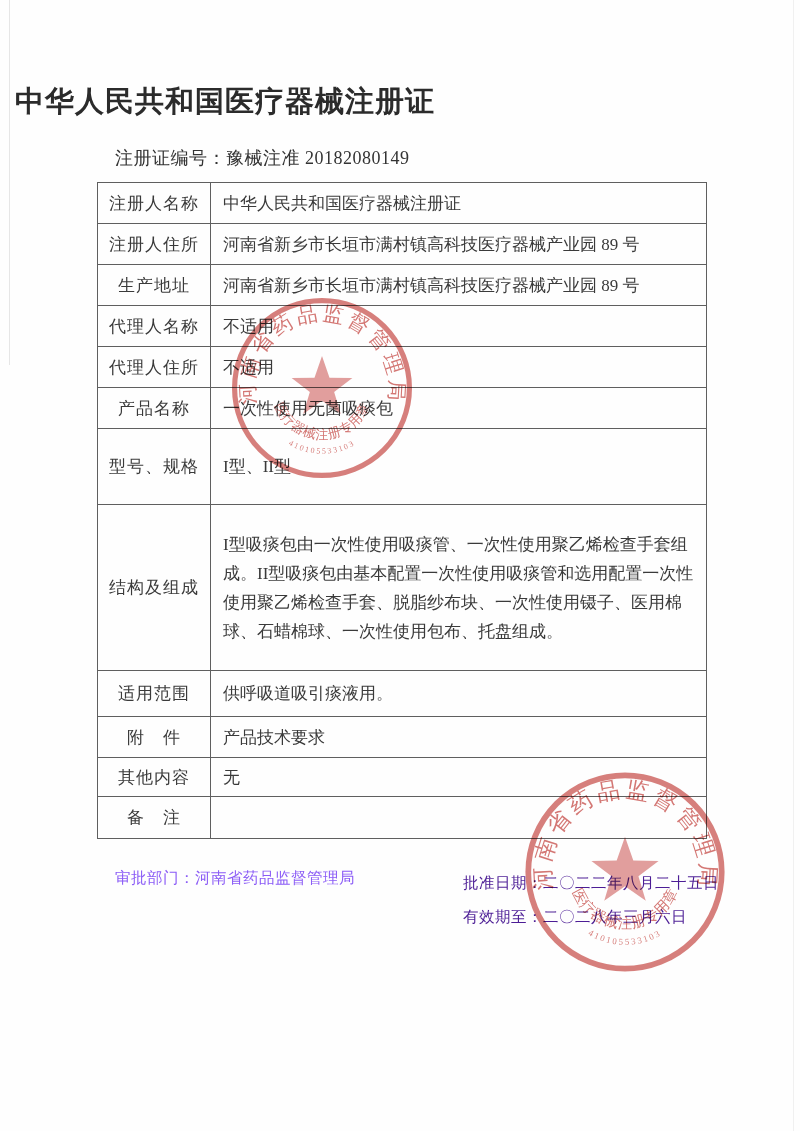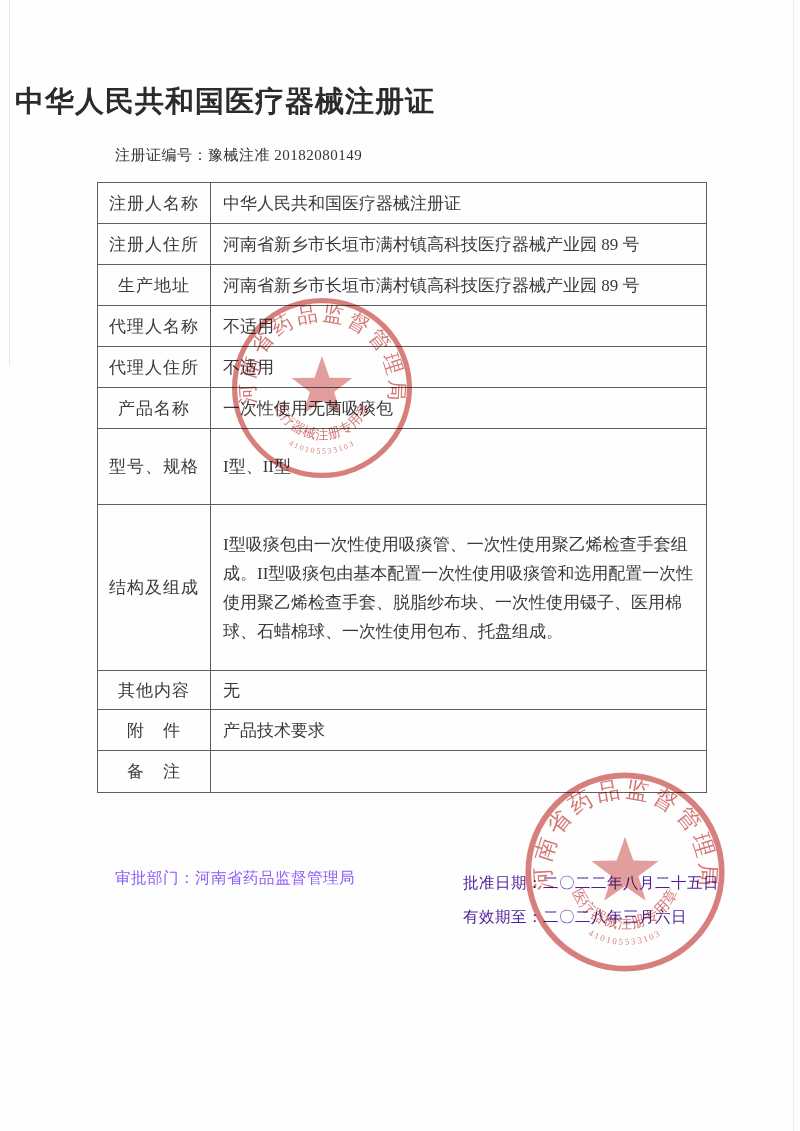--- a/index.html
+++ b/index.html
@@ -11,21 +11,21 @@
   .scan-edge{position:absolute; background:#d6d6d6; opacity:.6;}
   .edge-left{left:9px; top:0; width:1px; height:365px;}
   .edge-right{left:793px; top:0; width:1px; height:1131px; opacity:.35;}
 
   .title{
     position:absolute; left:15px; top:82px; width:100%;
     font-size:29px; font-weight:bold; color:#2b2b2b;
     letter-spacing:1px;
   }
   .regline{
-    position:absolute; left:115px; top:146px; font-size:15px; color:#333;
+    position:absolute; left:115px; top:146px; font-size:18px; color:#333;
     letter-spacing:.5px;
   }
   .cert-table{
     position:absolute; left:97px; top:182px; width:608px;
     border:1px solid #5f5f5f;
   }
   .row{display:flex; border-bottom:1px solid #5f5f5f; box-sizing:border-box;}
   .row:last-child{border-bottom:none;justify-content:space-between;}
   .cell-label{
     width:112px; min-width:112px; border-right:1px solid #5f5f5f;
@@ -111,30 +111,36 @@
       <div class="cell-value">
           <span class="wrap">I型、II型</span>
         </div>
     </div>
     <div class="row h-struct">
       <div class="cell-label">结构及组成</div>
       <div class="cell-value">
           <span class="wrap">I型吸痰包由一次性使用吸痰管、一次性使用聚乙烯检查手套组成。II型吸痰包由基本配置一次性使用吸痰管和选用配置一次性使用聚乙烯检查手套、脱脂纱布块、一次性使用镊子、医用棉球、石蜡棉球、一次性使用包布、托盘组成。</span>
         </div>
     </div>
-    <div class="row h-short">
-      <div class="cell-label">其他内容</div>
+    <div class="row h-scope">
+      <div class="cell-label">适用范围</div>
       <div class="cell-value">
-          <span class="wrap">无</span>
+          <span class="wrap">供呼吸道吸引痰液用。</span>
         </div>
     </div>
     <div class="row h-std">
       <div class="cell-label">附　件</div>
       <div class="cell-value">
           <span class="wrap">产品技术要求</span>
+        </div>
+    </div>
+    <div class="row h-short">
+      <div class="cell-label">其他内容</div>
+      <div class="cell-value">
+          <span class="wrap">无</span>
         </div>
     </div>
     <div class="row h-std">
       <div class="cell-label">备　注</div>
     </div>
   </div>
 
   <div class="footer-left">审批部门：河南省药品监督管理局</div>
 
   <div class="footer-right">

